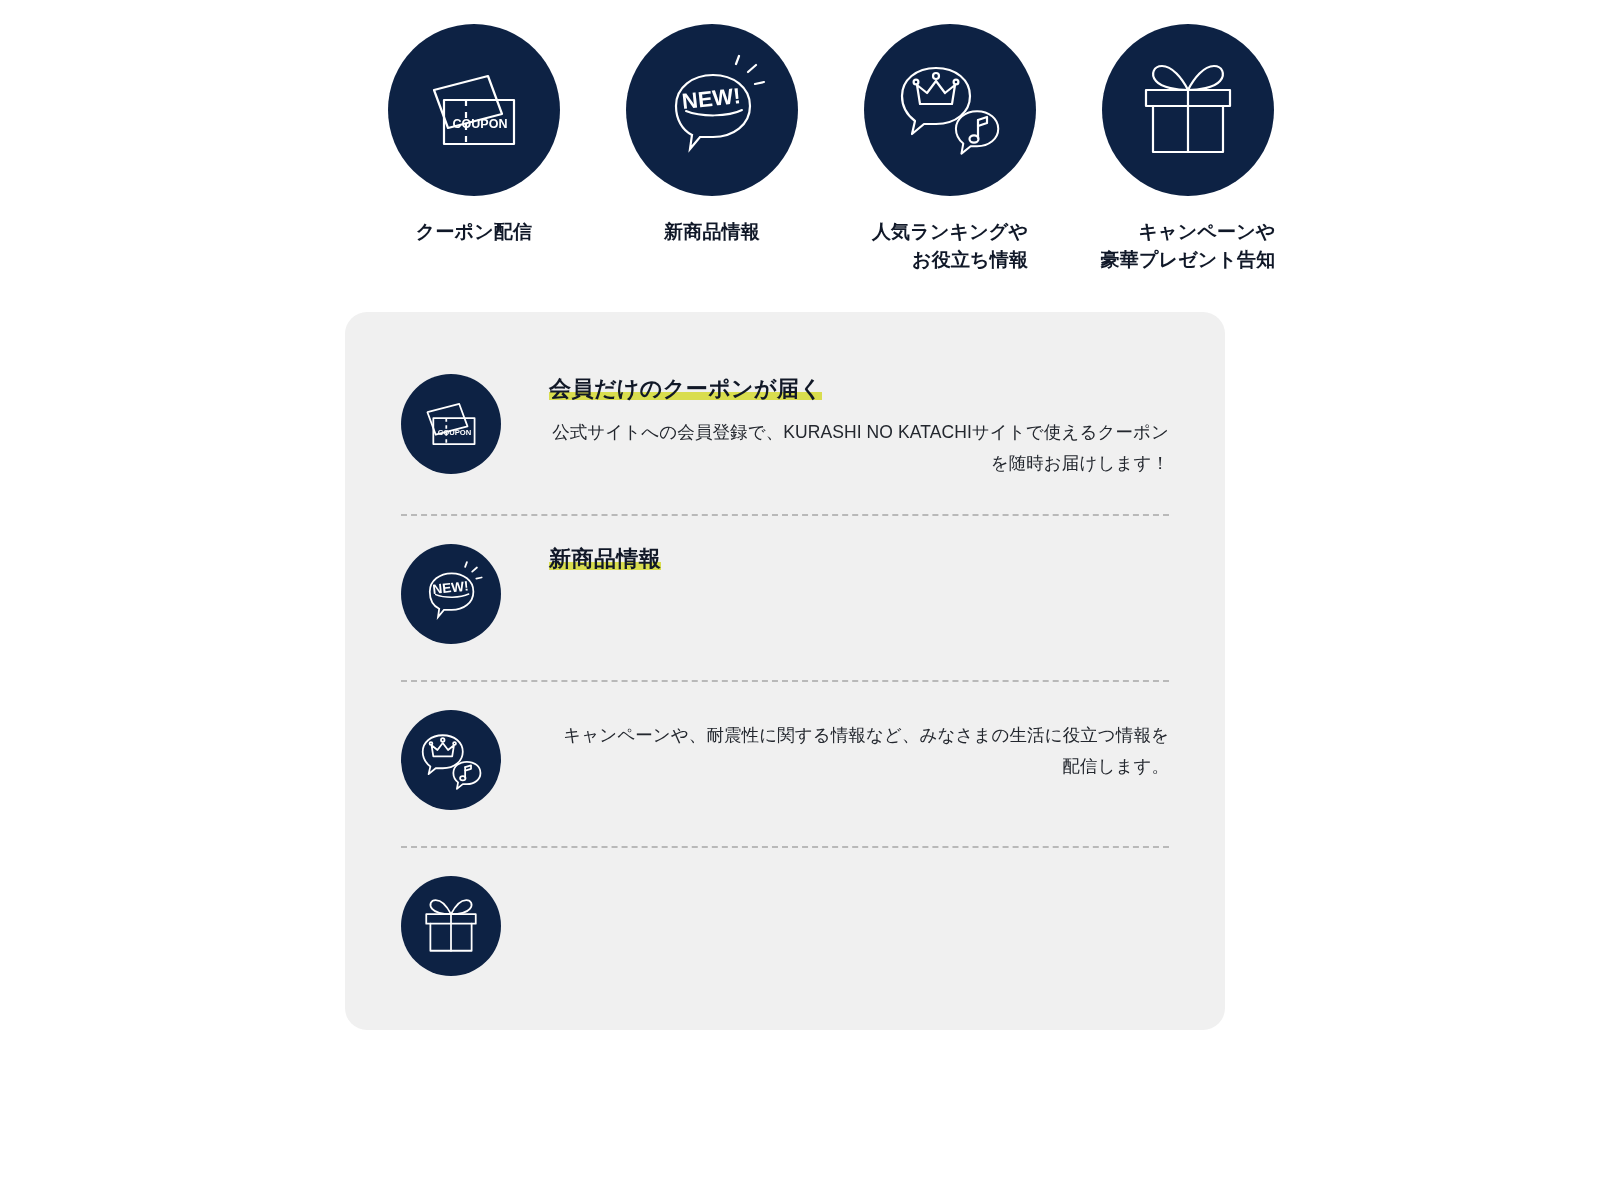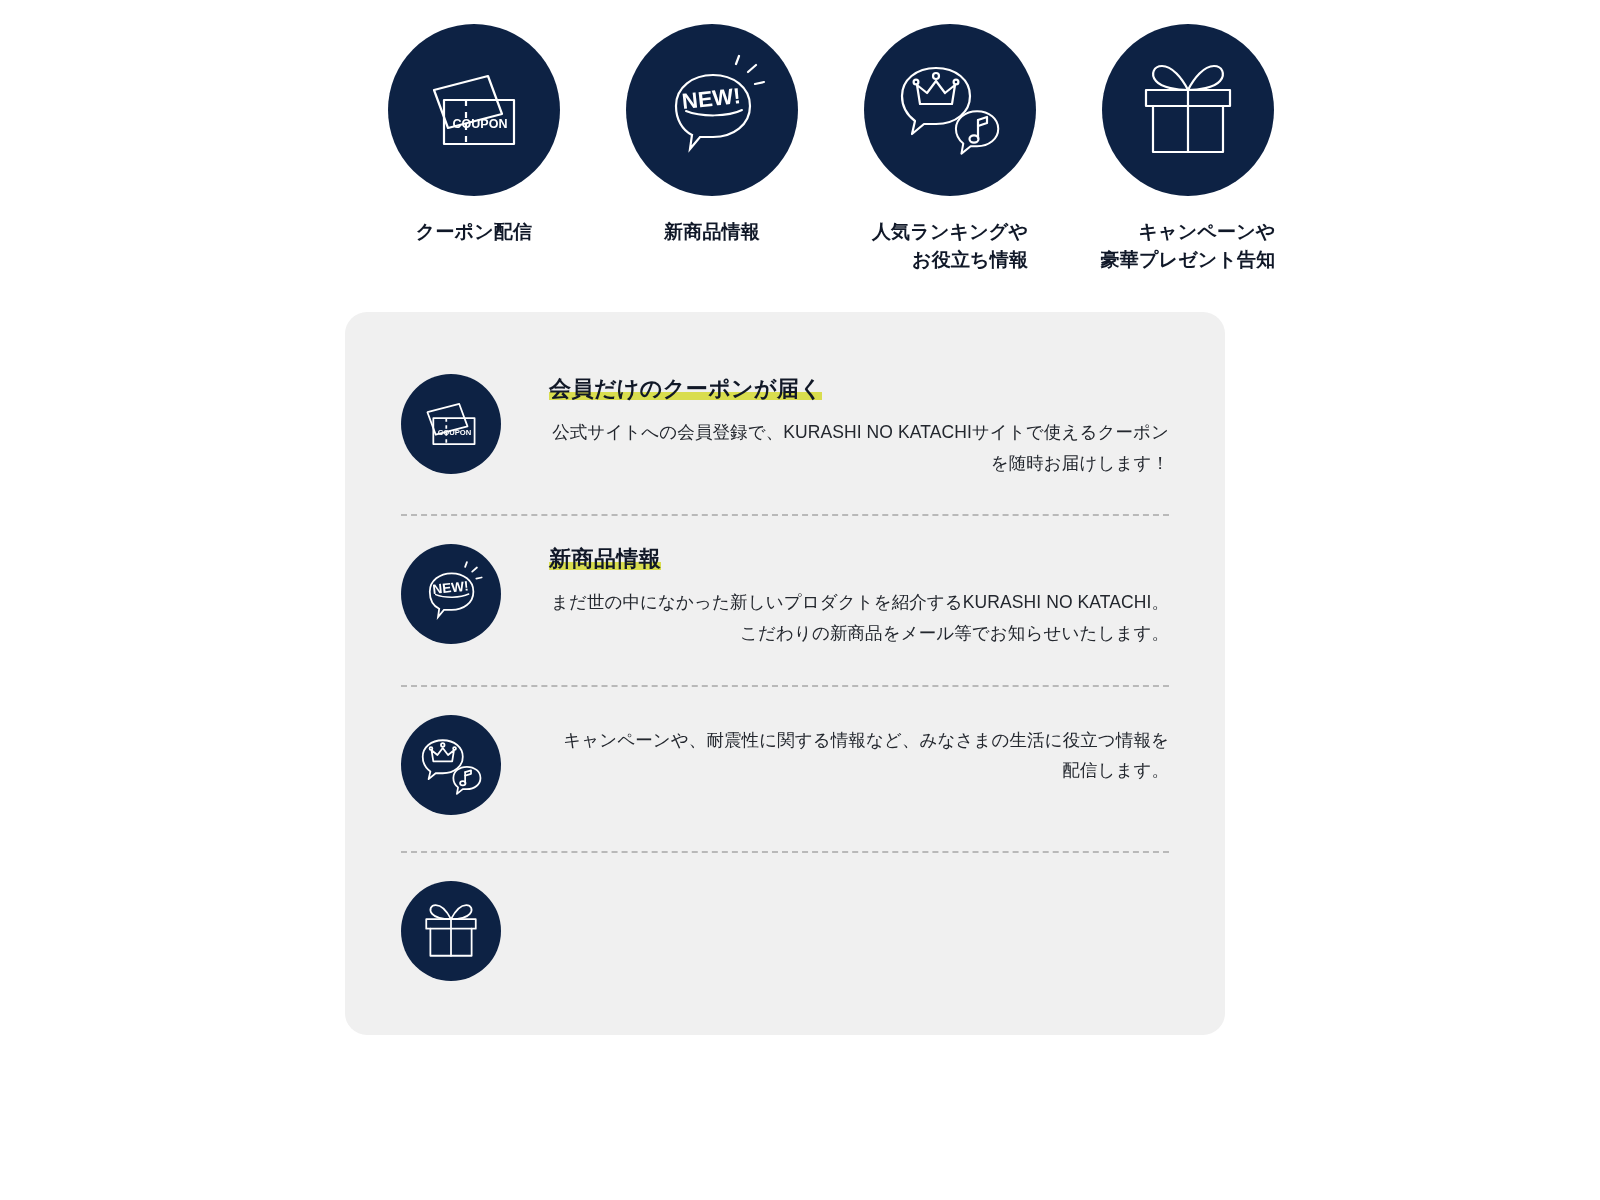--- a/index.html
+++ b/index.html
@@ -203,21 +203,20 @@
           <g fill="none" stroke="#ffffff" stroke-width="3" stroke-linecap="round">
             <path d="M20 52 C20 33 37 21 57 21 C77 21 94 33 94 52 C94 71 77 83 57 83 L44 83 L34 95 L36 81 C26 76 20 65 20 52 Z"></path>
             <path d="M30 57 C45 63 72 63 86 56" stroke-width="2.6"></path>
             <path d="M92 18 L100 11 M99 30 L108 28 M80 10 L83 2"></path>
           </g>
           <text x="56" y="53" fill="#ffffff" font-family="'Liberation Sans', sans-serif" font-size="23" font-weight="bold" text-anchor="middle" transform="rotate(-6 56 53)">NEW!</text>
         </svg>
       </div>
       <div class="row-text">
         <span class="row-title">新商品情報</span>
-        <div class="row-body">まだ世の中になかった新しいプロダクトを紹介するKURASHI NO KATACHI。こだわりの新商品をメール等でお知らせいたします。</div>
       </div>
     </div>
 
     <div class="divider"></div>
 
     <div class="row">
       <div class="circle small">
         <svg width="66" height="66" viewBox="0 0 112 112">
           <g fill="none" stroke="#ffffff" stroke-width="3" stroke-linecap="round" stroke-linejoin="round">
             <path d="M8 42 C8 26 22 14 42 14 C62 14 76 26 76 42 C76 58 62 70 42 70 L30 70 L18 80 L21 67 C13 61 8 52 8 42 Z"></path>

